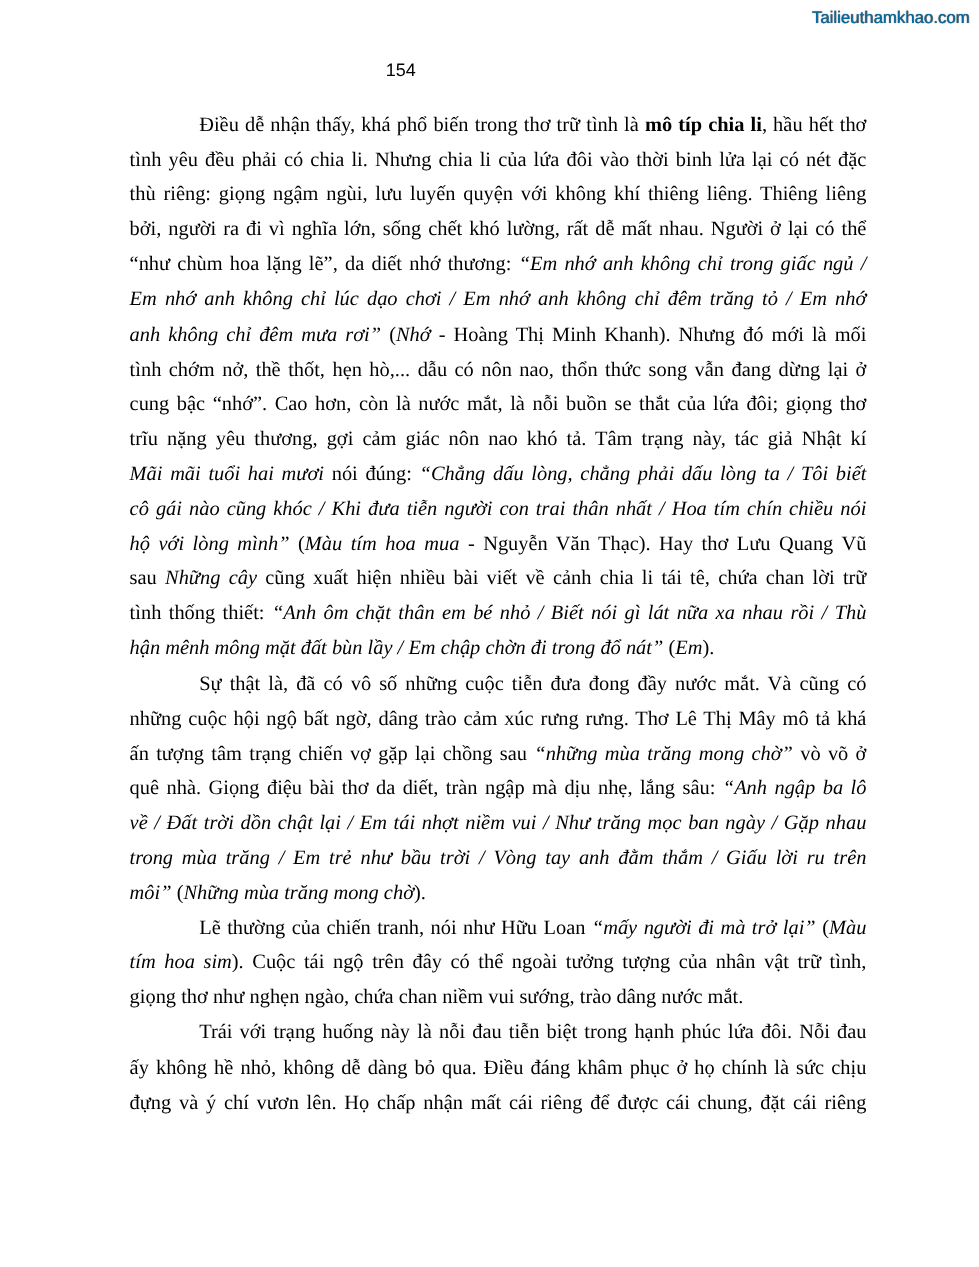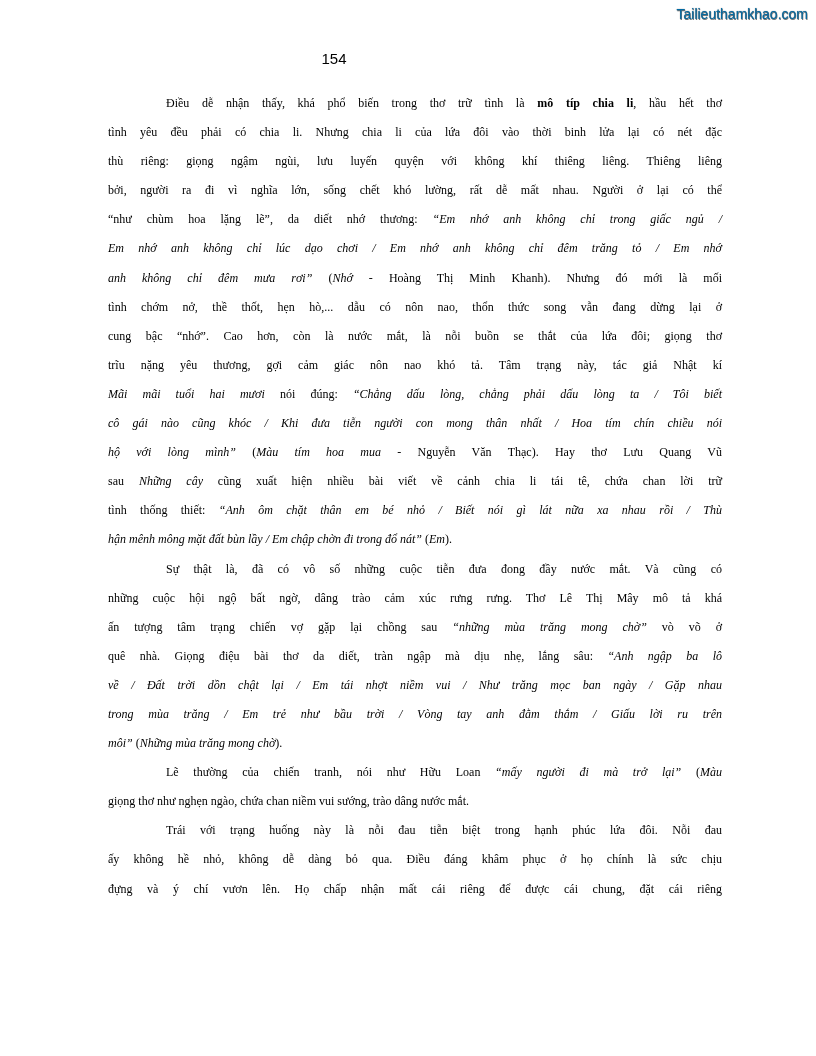--- a/index.html
+++ b/index.html
@@ -33,21 +33,21 @@
       text-align: center;
       font-family: "Liberation Sans", "DejaVu Sans", sans-serif;
       font-size: 15px;
       color: #000;
     }
     .body-text {
       position: absolute;
       top: 89px;
       left: 108px;
       width: 614px;
-      font-size: 12px;
+      font-size: 17px;
       line-height: 29.1px;
     }
     .line {
       display: block;
       height: 29.1px;
       white-space: nowrap;
       text-align: justify;
       text-align-last: justify;
       overflow: visible;
     }
@@ -72,37 +72,38 @@
       <div class="line"><span>tình yêu đều phải có chia li. Nhưng chia li của lứa đôi vào thời binh lửa lại có nét đặc</span></div>
       <div class="line"><span>thù riêng: giọng ngậm ngùi, lưu luyến quyện với không khí thiêng liêng. Thiêng liêng</span></div>
       <div class="line"><span>bởi, người ra đi vì nghĩa lớn, sống chết khó lường, rất dễ mất nhau. Người ở lại có thể</span></div>
       <div class="line"><span>“như chùm hoa lặng lẽ”, da diết nhớ thương: </span><span class="seg-i">“Em nhớ anh không chỉ trong giấc ngủ /</span></div>
       <div class="line"><span class="seg-i">Em nhớ anh không chỉ lúc dạo chơi / Em nhớ anh không chỉ đêm trăng tỏ / Em nhớ</span></div>
       <div class="line"><span class="seg-i">anh không chỉ đêm mưa rơi”</span><span> (</span><span class="seg-i">Nhớ</span><span> - Hoàng Thị Minh Khanh). Nhưng đó mới là mối</span></div>
       <div class="line"><span>tình chớm nở, thề thốt, hẹn hò,... dẫu có nôn nao, thổn thức song vẫn đang dừng lại ở</span></div>
       <div class="line"><span>cung bậc “nhớ”. Cao hơn, còn là nước mắt, là nỗi buồn se thắt của lứa đôi; giọng thơ</span></div>
       <div class="line"><span>trĩu nặng yêu thương, gợi cảm giác nôn nao khó tả. Tâm trạng này, tác giả Nhật kí</span></div>
       <div class="line"><span class="seg-i">Mãi mãi tuổi hai mươi</span><span> nói đúng: </span><span class="seg-i">“Chẳng dấu lòng, chẳng phải dấu lòng ta / Tôi biết</span></div>
-      <div class="line"><span class="seg-i">cô gái nào cũng khóc / Khi đưa tiễn người con mong thân nhất / Hoa tím chín chiều nói</span></div>
+      <div class="line"><span class="seg-i">cô gái nào cũng khóc / Khi đưa tiễn người con trai thân nhất / Hoa tím chín chiều nói</span></div>
       <div class="line"><span class="seg-i">hộ với lòng mình”</span><span> (</span><span class="seg-i">Màu tím hoa mua</span><span> - Nguyễn Văn Thạc). Hay thơ Lưu Quang Vũ</span></div>
       <div class="line"><span>sau </span><span class="seg-i">Những cây</span><span> cũng xuất hiện nhiều bài viết về cảnh chia li tái tê, chứa chan lời trữ</span></div>
       <div class="line"><span>tình thống thiết: </span><span class="seg-i">“Anh ôm chặt thân em bé nhỏ / Biết nói gì lát nữa xa nhau rồi / Thù</span></div>
       <div class="line last"><span class="seg-i">hận mênh mông mặt đất bùn lầy / Em chập chờn đi trong đổ nát”</span><span> (</span><span class="seg-i">Em</span><span>).</span></div>
     </div>
     <div>
       <div class="line indent"><span>Sự thật là, đã có vô số những cuộc tiễn đưa đong đầy nước mắt. Và cũng có</span></div>
       <div class="line"><span>những cuộc hội ngộ bất ngờ, dâng trào cảm xúc rưng rưng. Thơ Lê Thị Mây mô tả khá</span></div>
       <div class="line"><span>ấn tượng tâm trạng chiến vợ gặp lại chồng sau </span><span class="seg-i">“những mùa trăng mong chờ”</span><span> vò võ ở</span></div>
       <div class="line"><span>quê nhà. Giọng điệu bài thơ da diết, tràn ngập mà dịu nhẹ, lắng sâu: </span><span class="seg-i">“Anh ngập ba lô</span></div>
       <div class="line"><span class="seg-i">về / Đất trời dồn chật lại / Em tái nhợt niềm vui / Như trăng mọc ban ngày / Gặp nhau</span></div>
       <div class="line"><span class="seg-i">trong mùa trăng / Em trẻ như bầu trời / Vòng tay anh đằm thắm / Giấu lời ru trên</span></div>
       <div class="line last"><span class="seg-i">môi”</span><span> (</span><span class="seg-i">Những mùa trăng mong chờ</span><span>).</span></div>
     </div>
     <div>
       <div class="line indent"><span>Lẽ thường của chiến tranh, nói như Hữu Loan </span><span class="seg-i">“mấy người đi mà trở lại”</span><span> (</span><span class="seg-i">Màu</span></div>
+      <div class="line"><span class="seg-i">tím hoa sim</span><span>). Cuộc tái ngộ trên đây có thể ngoài tưởng tượng của nhân vật trữ tình,</span></div>
       <div class="line last"><span>giọng thơ như nghẹn ngào, chứa chan niềm vui sướng, trào dâng nước mắt.</span></div>
     </div>
     <div>
       <div class="line indent"><span>Trái với trạng huống này là nỗi đau tiễn biệt trong hạnh phúc lứa đôi. Nỗi đau</span></div>
       <div class="line"><span>ấy không hề nhỏ, không dễ dàng bỏ qua. Điều đáng khâm phục ở họ chính là sức chịu</span></div>
       <div class="line"><span>đựng và ý chí vươn lên. Họ chấp nhận mất cái riêng để được cái chung, đặt cái riêng</span></div>
     </div>
   </div>
 
 </body></html>

